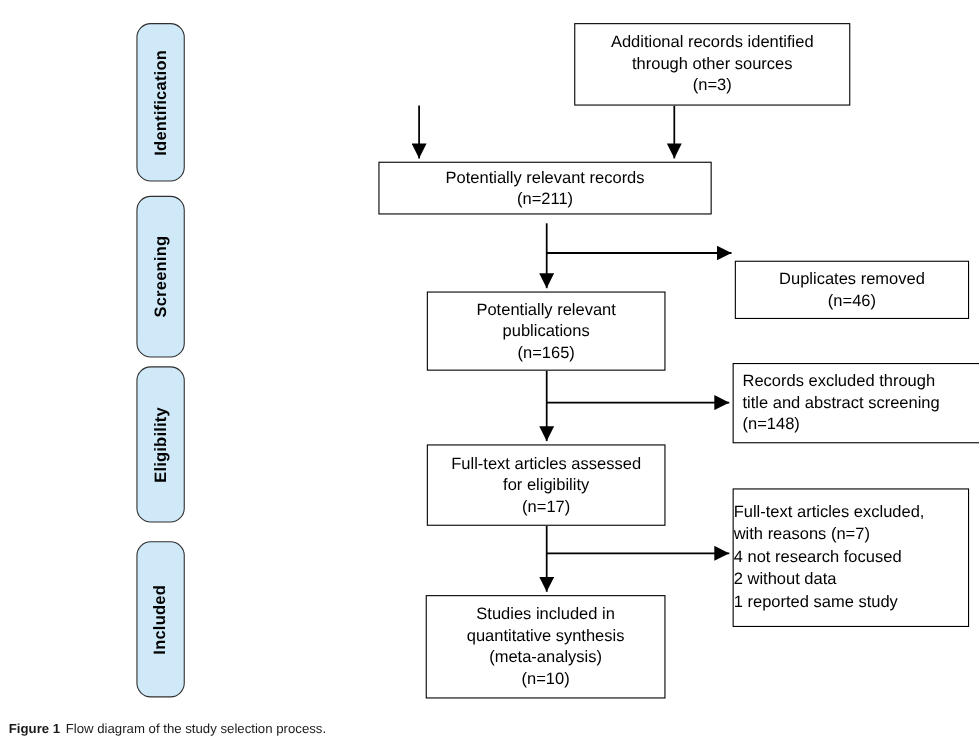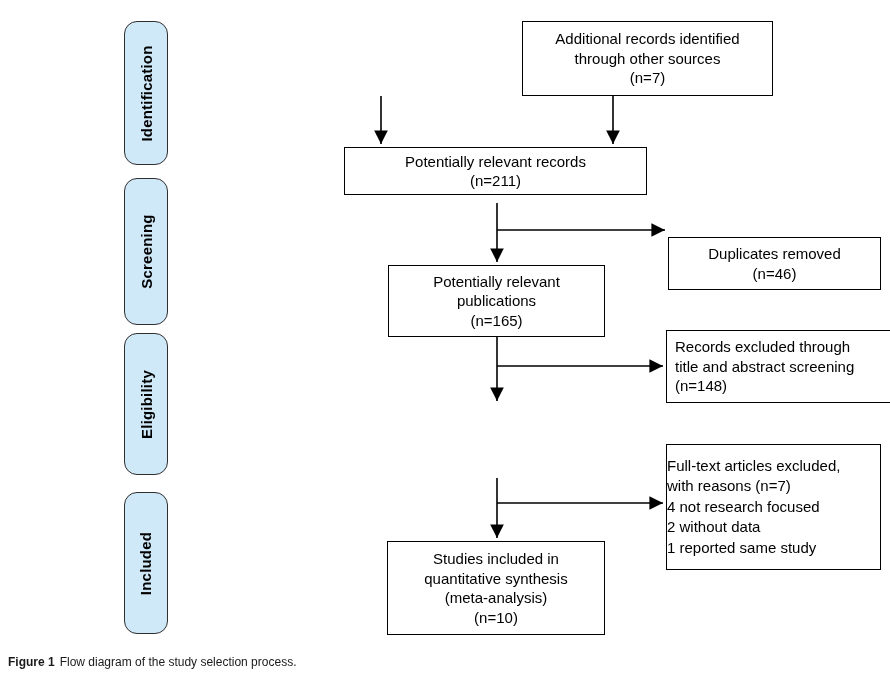--- a/index.html
+++ b/index.html
@@ -115,39 +115,44 @@
   <div class="stage stage-eligibility">
     <span class="stage-label">Eligibility</span>
   </div>
   <div class="stage stage-included">
     <span class="stage-label">Included</span>
   </div>
 
   <div class="box box-b">
     <span class="box-text">Additional records identified
 through other sources
-(n=7)</span>
+(n=3)</span>
   </div>
   <div class="box box-c">
     <span class="box-text">Potentially relevant records
 (n=211)</span>
   </div>
   <div class="box box-d">
     <span class="box-text">Duplicates removed
 (n=46)</span>
   </div>
   <div class="box box-e">
     <span class="box-text">Potentially relevant
 publications
 (n=165)</span>
   </div>
   <div class="box box-f">
     <span class="box-text">Records excluded through
 title and abstract screening
 (n=148)</span>
+  </div>
+  <div class="box box-g">
+    <span class="box-text">Full-text articles assessed
+for eligibility
+(n=17)</span>
   </div>
   <div class="box box-h">
     <span class="box-text">Full-text articles excluded,
 with reasons (n=7)
 4 not research focused
 2 without data
 1 reported same study</span>
   </div>
   <div class="box box-i">
     <span class="box-text">Studies included in

